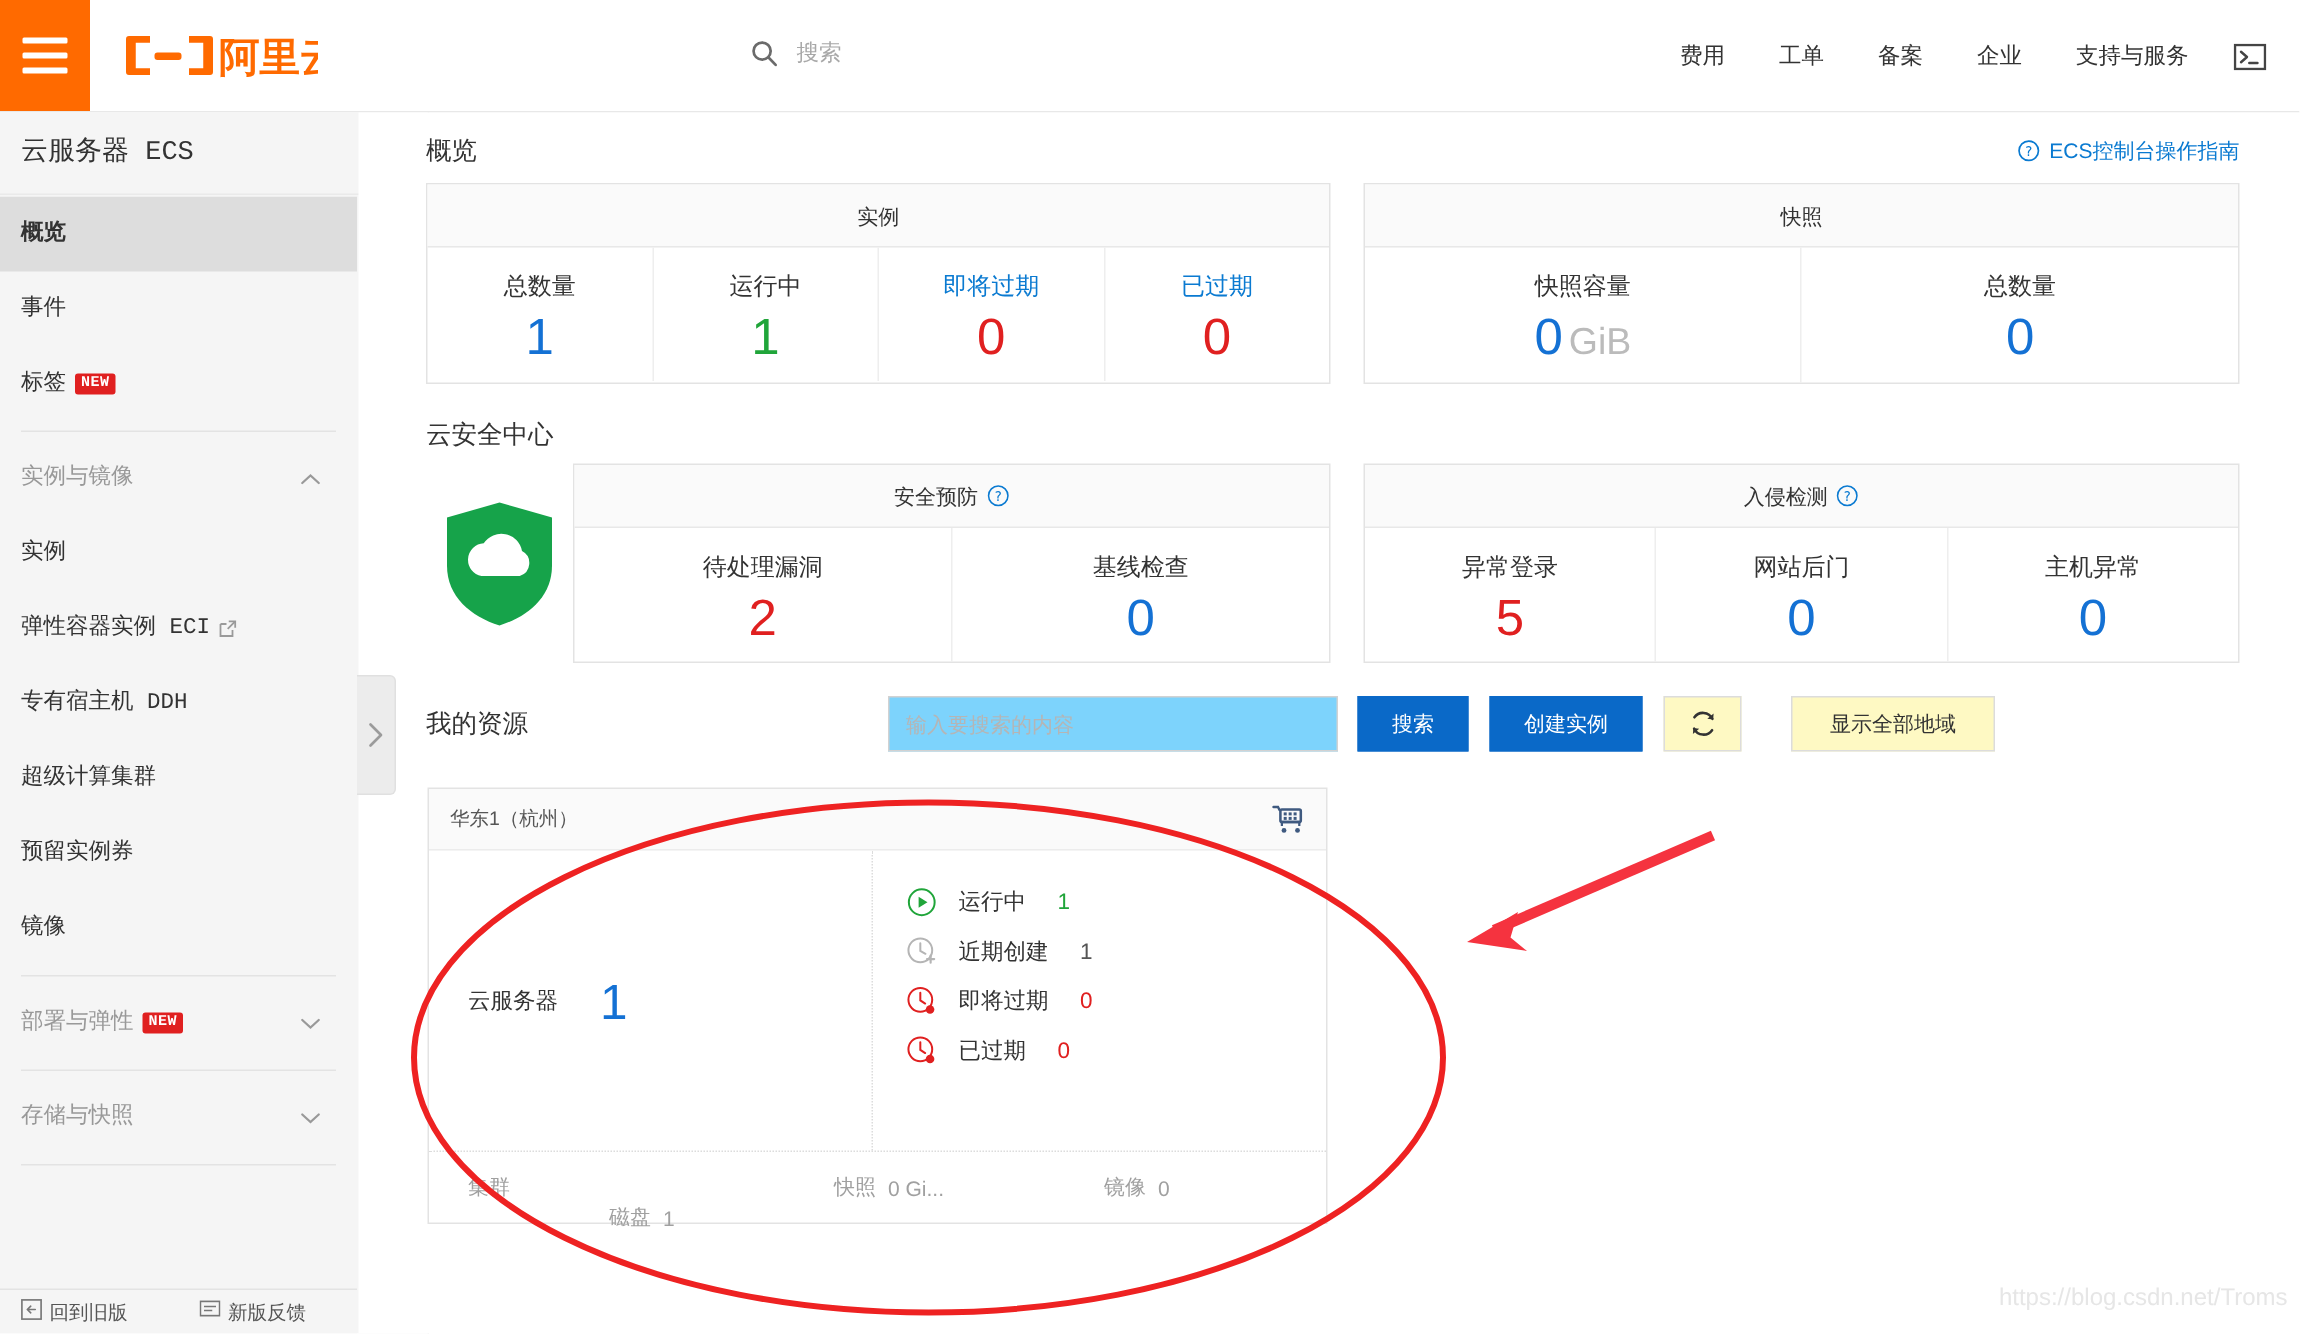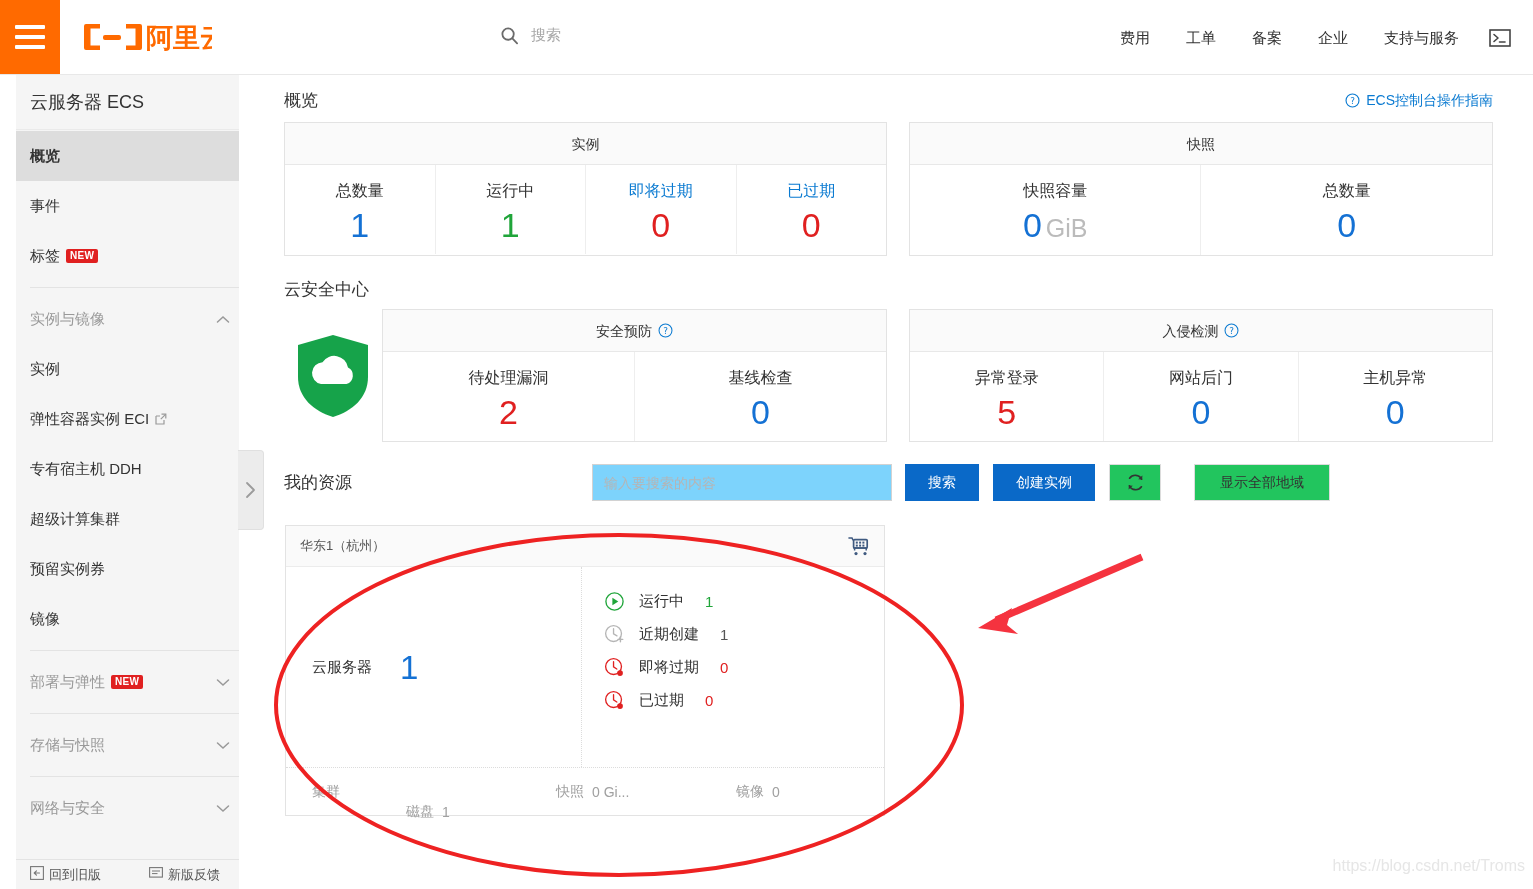--- a/index.html
+++ b/index.html
@@ -37,22 +37,22 @@
     display: flex; align-items: center; gap: 0;
   }
   .hdr-nav a {
     font-size: 15px; color: #333; text-decoration: none;
     padding: 0 18px; line-height: 75px; display: block; cursor: pointer;
   }
   .term-icon { margin-left: 12px; margin-right: 8px; cursor: pointer; display: block; }
 
   
   .sidebar {
-    position: absolute; left: 16px; top: 75px; width: 286px; height: 814px;
-    background: #f5f5f5; border-right: 1px solid #e3e3e3;
+    position: absolute; left: 0; top: 75px; width: 286px; height: 814px;
+    background: #f5f5f5; border-right: 1px solid #e3e3e3; font-family: Liberation Mono, monospace;
   }
   .side-title {
     height: 55px; line-height: 55px; padding-left: 14px;
     font-size: 18px; color: #333; background: #f5f5f5;
     border-bottom: 1px solid #eaeaea;
   }
   .side-scroll { position: absolute; top: 56px; left: 0; width: 238px; bottom: 30px; overflow: hidden; }
   .side-item {
     height: 50px; line-height: 50px; padding-left: 14px;
     font-size: 15px; color: #333; cursor: pointer; position: relative;
@@ -142,21 +142,21 @@
     padding: 0 11px; font-size: 14px; color: #333; outline: none;
     font-family: "Liberation Sans", sans-serif;
   }
   .search-input::placeholder { color: #b5b5b5; }
   .btn {
     height: 37px; padding: 0 22px; font-size: 14px; border: 1px solid transparent;
     cursor: pointer; display: flex; align-items: center; justify-content: center;
     font-family: "Liberation Sans", sans-serif;
   }
   .btn-primary { background: #0a69c8; color: #fff; border-color: #0a69c8; }
-  .btn-ghost { background: #22c55e; color: #333; border-color: #dcdcdc; }
+  .btn-ghost { background: #fef9c3; color: #333; border-color: #dcdcdc; }
   .btn-icon { width: 52px; padding: 0; }
 
   
   .region-card { width: 600px; border: 1px solid #e3e3e3; background: #fff; }
   .region-head {
     height: 41px; background: #fafafa; border-bottom: 1px solid #ececec;
     display: flex; align-items: center; padding: 0 14px; justify-content: space-between;
   }
   .region-head .rname { font-size: 13px; color: #555; }
   .region-body { display: flex; height: 200px; }
@@ -288,26 +288,20 @@
 
       <div class="side-group">
         <span class="gname">存储与快照</span>
         <svg class="chev" viewBox="0 0 14 9">
           <path d="M1.5 2 L7 7 L12.5 2" fill="none" stroke="#999" stroke-width="1.5" stroke-linecap="round"></path>
         </svg>
       </div>
 
       <div class="side-sep"></div>
 
-      <div class="side-group">
-        <span class="gname">网络与安全</span>
-        <svg class="chev" viewBox="0 0 14 9">
-          <path d="M1.5 2 L7 7 L12.5 2" fill="none" stroke="#999" stroke-width="1.5" stroke-linecap="round"></path>
-        </svg>
-      </div>
     </div>
 
     <div class="side-sbar">
       <svg class="up-arrow" viewBox="0 0 10 10">
         <path d="M5 2 L9 8 L1 8 Z" fill="#9a9a9a"></path>
       </svg>
       <div class="thumb"></div>
     </div>
 
     <div class="side-bottom">

